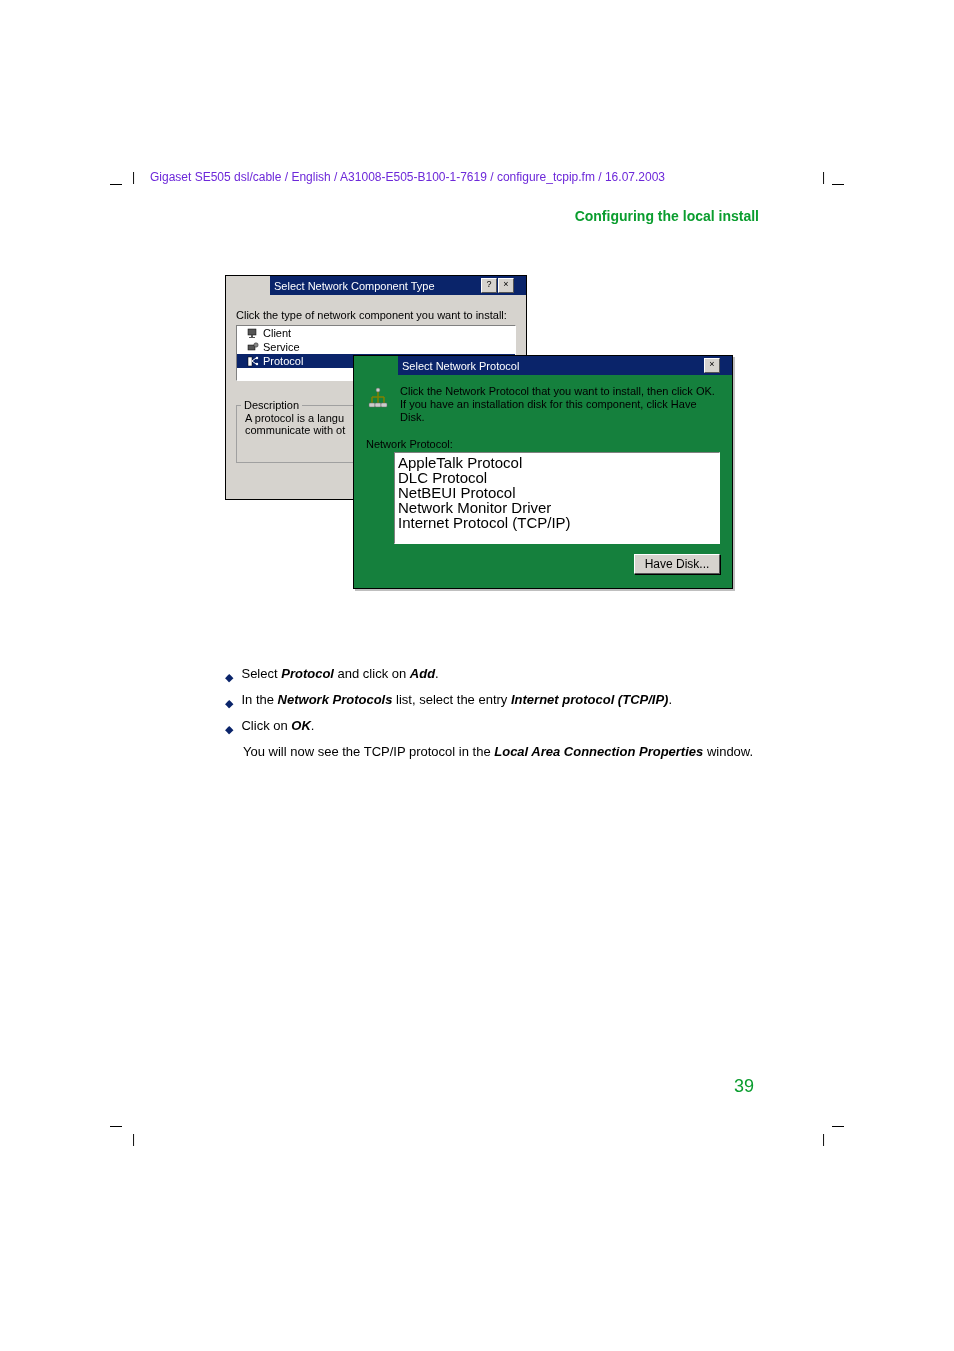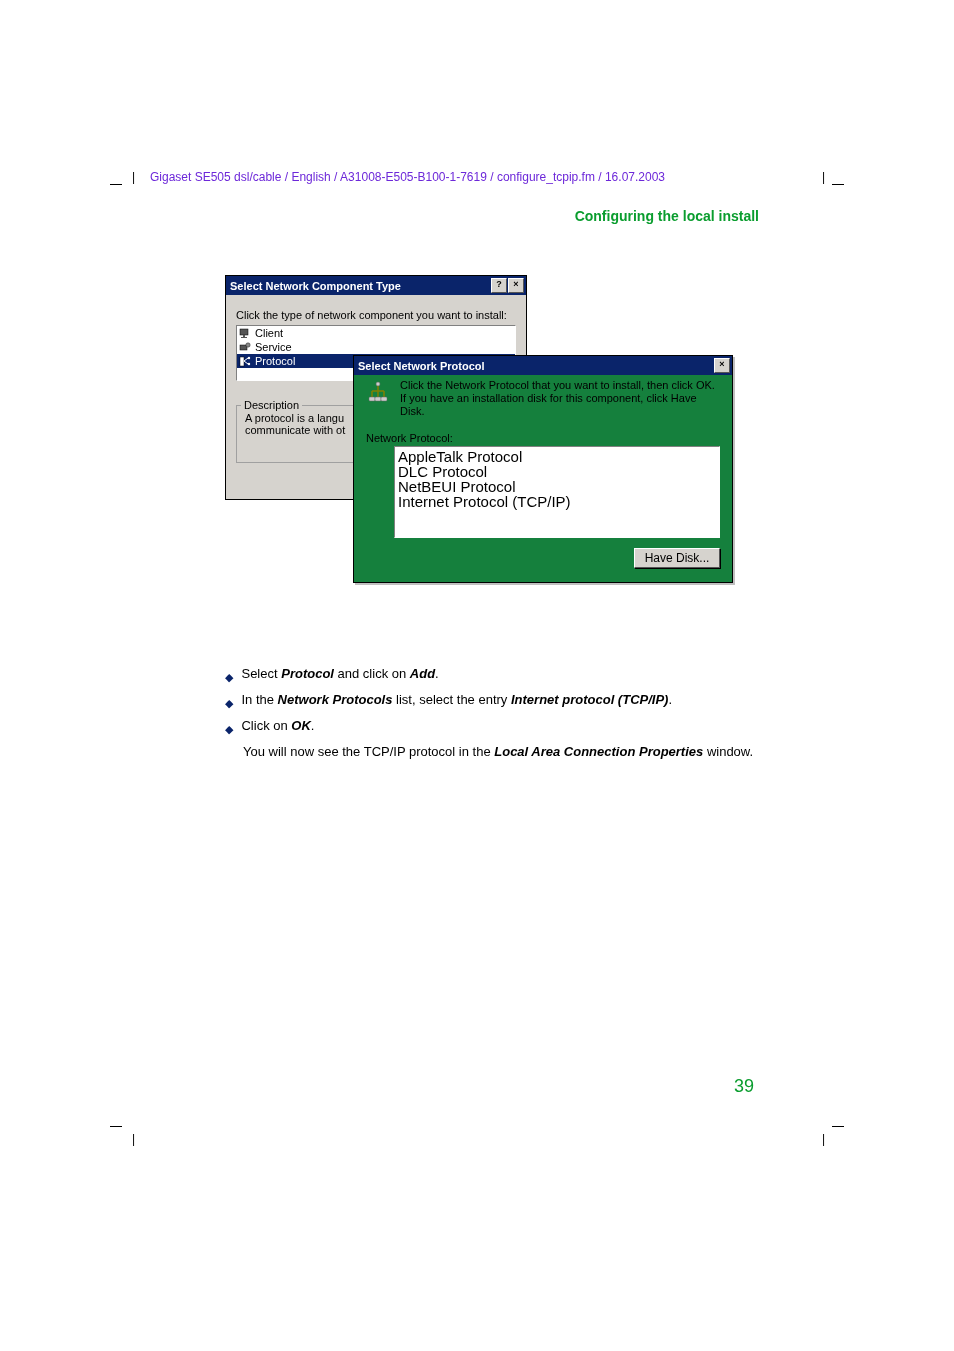--- a/index.html
+++ b/index.html
@@ -46,23 +46,24 @@
     border: 1px solid #000;
     background: #d6d3ce;
     font-size: 11px;
   }
   .titlebar {
     background: #0a246a;
     color: #fff;
     display: flex;
     align-items: center;
     justify-content: space-between;
-    padding: 2px 2px 2px 4px;
-    font-weight: bold;
-    font-size: 11px;
+    padding: 2px 12px 2px 4px;
+    font-weight: normal;
+    font-size: 11px;
+    margin-left: 44px;
   }
   .tb-btns { display: flex; gap: 1px; }
   .tb-btn {
     width: 14px;
     height: 13px;
     background: #d6d3ce;
     border: 1px solid #fff;
     border-right-color: #555;
     border-bottom-color: #555;
     font-size: 9px;
@@ -76,21 +77,21 @@
   }
   .listbox1 {
     background: #fff;
     border: 1px solid #808080;
     border-right-color: #fff;
     border-bottom-color: #fff;
     margin-top: 4px;
     padding: 0;
     height: 54px;
   }
-  .lb-row { padding: 1px 2px; display: flex; align-items: center; gap: 3px; text-align: center; }
+  .lb-row { padding: 1px 10px; display: flex; align-items: center; gap: 3px; text-align: center; }
   .lb-row.sel { background: #0a246a; color: #fff; }
   .ico {
     width: 13px; height: 11px; display: inline-block;
   }
   .fieldset {
     border: 1px solid #a0a0a0;
     margin-top: 24px;
     padding: 6px 8px 26px 8px;
     position: relative;
   }
@@ -105,21 +106,21 @@
   .dlg2 {
     position: absolute;
     left: 128px;
     top: 80px;
     width: 378px;
     border: 1px solid #000;
     background: #15803d;
     font-size: 11px;
     box-shadow: 2px 2px 0 rgba(0,0,0,0.25);
   }
-  .dlg2-body { padding: 4px 12px 14px 12px; }
+  .dlg2-body { padding: 10px 12px 14px 12px; }
   .instr-row {
     display: flex;
     gap: 10px;
     margin-bottom: 14px;
   }
   .instr-row svg { flex-shrink: 0; margin-top: 2px; }
   .proto-label { margin-bottom: 2px; display: block; }
   .proto-list {
     background: #fff;
     border: 1px solid #808080;
@@ -262,20 +263,21 @@
             <rect x="15" y="16" width="6" height="4" rx="1" fill="#ccc" stroke="#666" stroke-width="0.5"></rect>
             <circle cx="12" cy="3" r="2" fill="#ccc" stroke="#666" stroke-width="0.5"></circle>
           </svg>
           <div style="font-size:11px; line-height:13px;">Click the Network Protocol that you want to install, then click OK. If you have an installation disk for this component, click Have Disk.</div>
         </div>
         <span class="proto-label">Network Protocol:</span>
         <div class="proto-list">
           <div>AppleTalk Protocol</div>
           <div>DLC Protocol</div>
           <div>NetBEUI Protocol</div>
+          <div>Network Monitor Driver</div>
           <div>Internet Protocol (TCP/IP)</div>
         </div>
         <div class="btn-row-right">
           <span class="winbtn">Have Disk...</span>
         </div>
       </div>
     </div>
 
     <div class="instructions">
       <div class="li">

